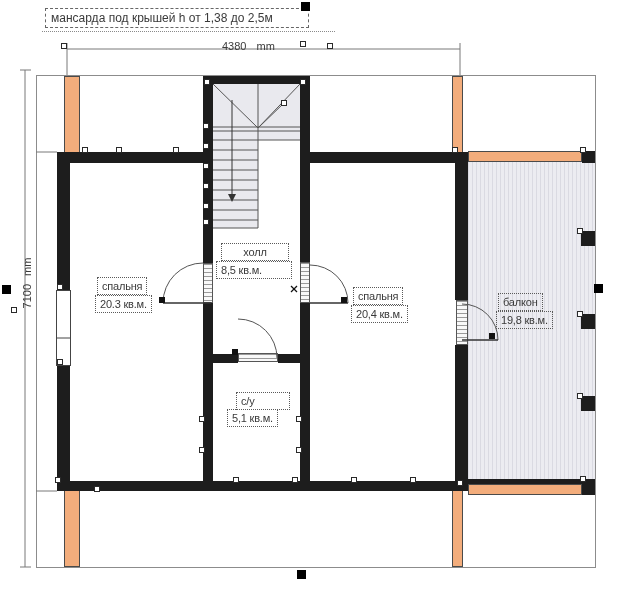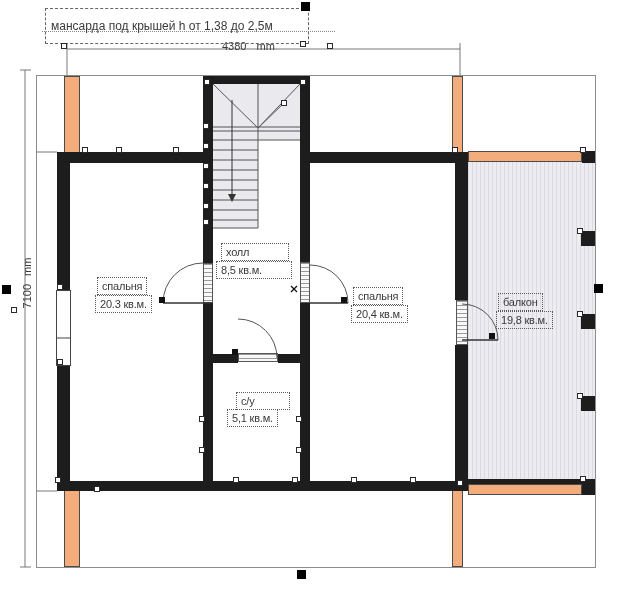--- a/index.html
+++ b/index.html
@@ -16,21 +16,21 @@
   .bpost{position:absolute;width:14px;height:15px;background:var(--wall,#1d1d1d);}
   .stair-fill{position:absolute;background:var(--stairs_fill,#e9e9ee);}
   .doorbar{position:absolute;background:repeating-linear-gradient(to bottom,#9a9a9a 0 1px,#f8f8f8 1px 4px);
            border:1px solid #555;box-sizing:border-box;z-index:25;}
   .window{position:absolute;left:56px;top:290px;width:15px;height:76px;background:#fff;
           border:1px solid #444;box-sizing:border-box;z-index:22;}
   svg.overlay{position:absolute;left:0;top:0;z-index:30;pointer-events:none;}
   .lbl{position:absolute;border:1px dotted #5a5a5a;padding:1px 4px;font-size:11px;
        line-height:14px;white-space:nowrap;z-index:50;letter-spacing:-0.2px;}
   .title-box{position:absolute;left:45px;top:8px;width:252px;border:1px dashed #666;
-       padding:10px 5px;font-size:12px;white-space:nowrap;z-index:50;}
+       padding:2px 5px;font-size:12px;white-space:nowrap;z-index:50;}
   .title-underline{position:absolute;left:42px;top:31px;width:293px;height:0;
        border-bottom:1px dotted #8a8a8a;z-index:49;}
   .dim-top{position:absolute;left:222px;top:40px;font-size:11px;z-index:35;white-space:nowrap;}
   .dim-top .unit{margin-left:10px;}
   .dim-left{position:absolute;left:-33px;top:277px;width:120px;text-align:center;
        font-size:11px;transform:rotate(-90deg);z-index:35;white-space:nowrap;}
   .dim-left .unit{margin-left:8px;}
   .handle{position:absolute;width:6px;height:6px;background:#fff;border:1px solid #2a2a2a;
           box-sizing:border-box;z-index:60;}
   .dhandle{position:absolute;width:6px;height:6px;background:#111;z-index:60;}
@@ -145,21 +145,21 @@
 
   <div class="dim-top">
     <span>4380</span><span class="unit">mm</span>
   </div>
   <div class="dim-left">
     <span>7100</span><span class="unit">mm</span>
   </div>
 
   <div class="lbl" style="left:97px;top:277px;">спальня</div>
   <div class="lbl" style="left:95px;top:295px;">20.3 кв.м.</div>
-  <div class="lbl" style="left:221px;top:243px;width:58px;">холл</div>
+  <div class="lbl" style="left:221px;top:243px;width:58px;text-align:center;">холл</div>
   <div class="lbl" style="left:216px;top:261px;width:66px;">8,5 кв.м.</div>
   <div class="lbl" style="left:353px;top:287px;">спальня</div>
   <div class="lbl" style="left:351px;top:305px;text-align:right;">20,4 кв.м.</div>
   <div class="lbl" style="left:498px;top:293px;">балкон</div>
   <div class="lbl" style="left:496px;top:311px;">19,8 кв.м.</div>
   <div class="lbl" style="left:236px;top:392px;width:44px;">с/у</div>
   <div class="lbl" style="left:227px;top:409px;">5,1 кв.м.</div>
 
   <div class="handle" style="left:61px;top:43px;"></div>
   <div class="handle" style="left:300px;top:41px;"></div>

